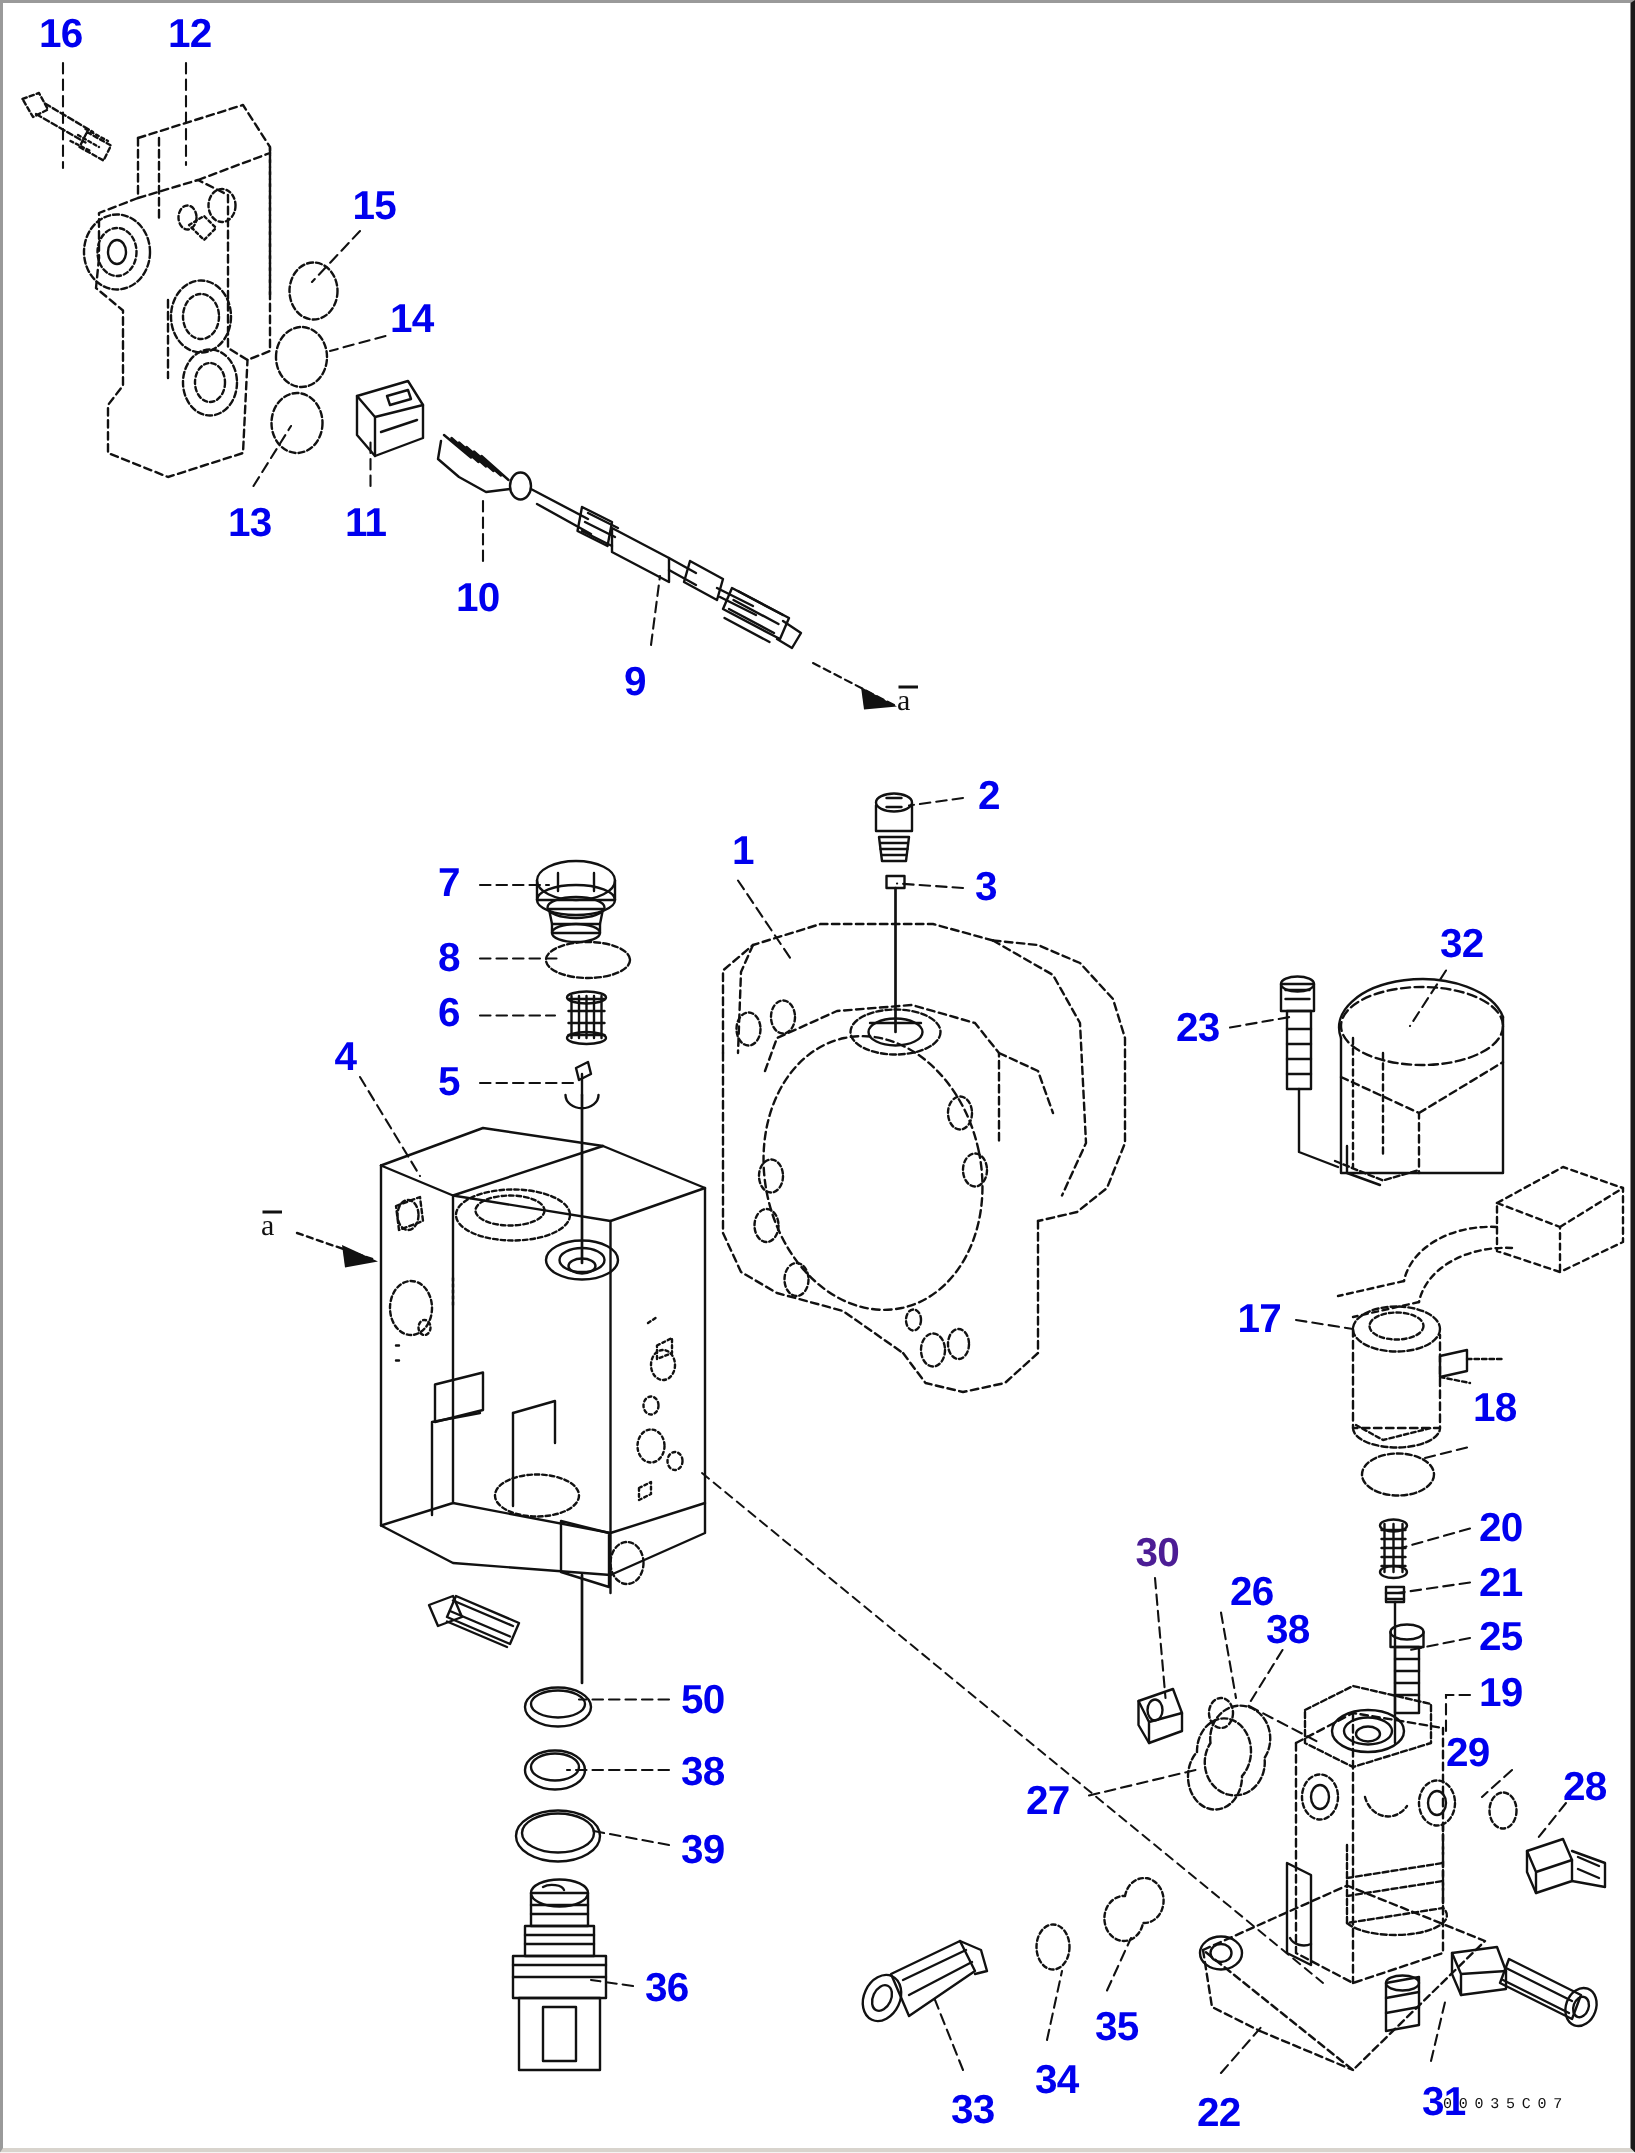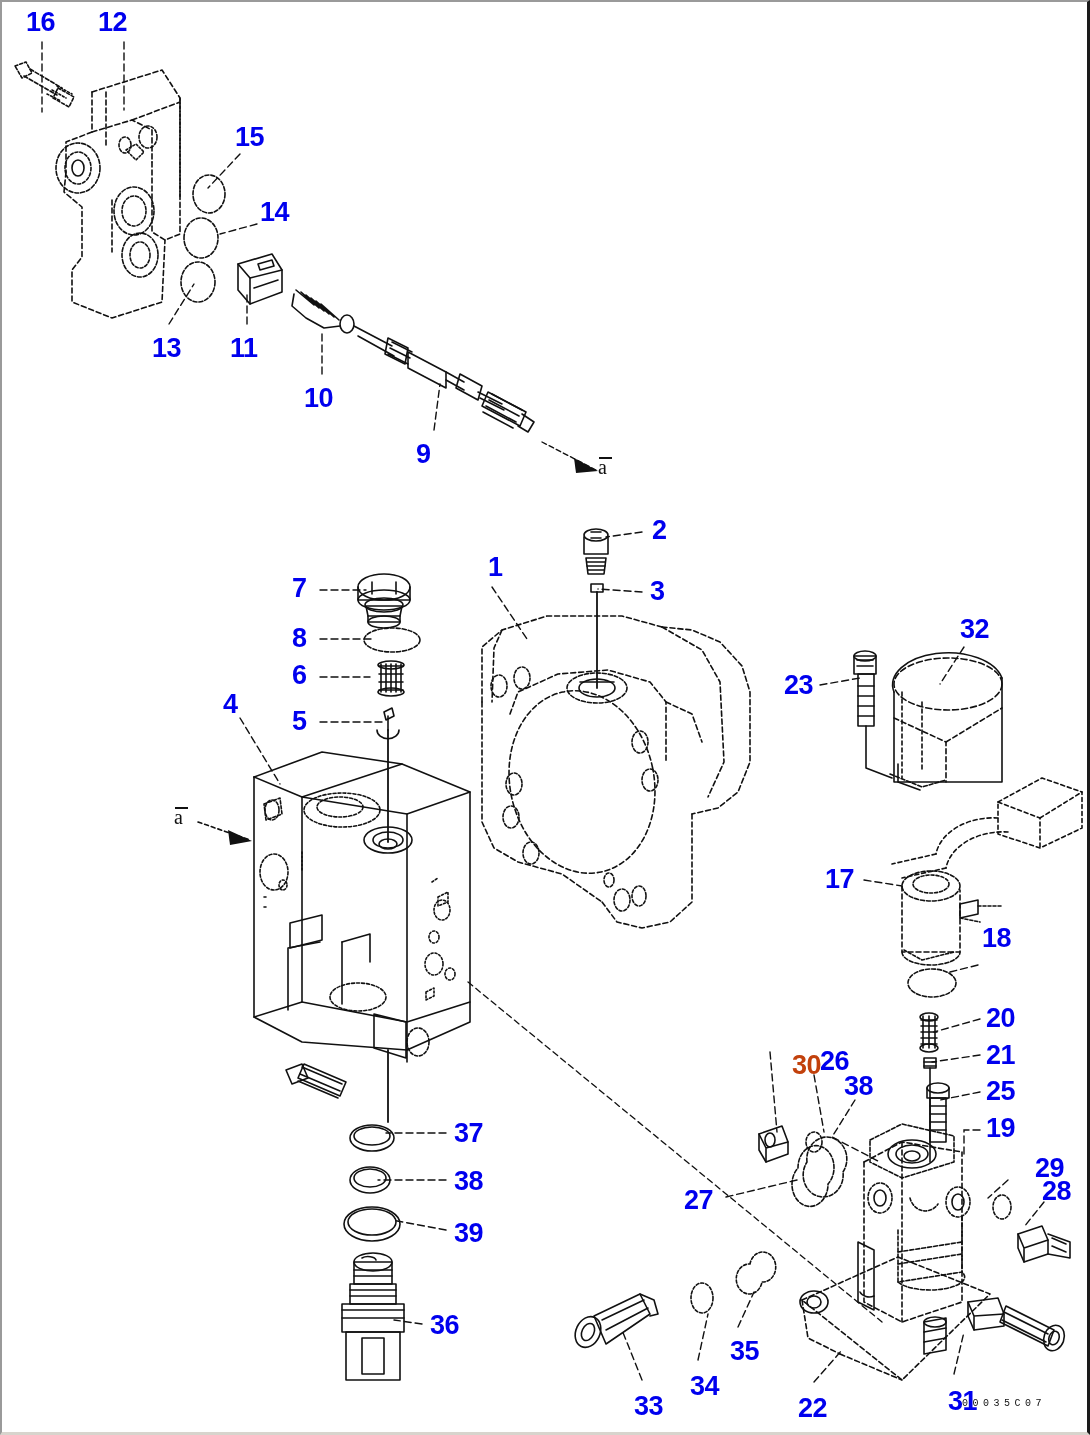--- a/index.html
+++ b/index.html
@@ -455,21 +455,21 @@
         <path d="M640,1378 L620,1328"></path>
         <path d="M696,1358 L706,1312"></path>
         <path d="M736,1325 L752,1290"></path>
         <path d="M812,1380 L840,1348"></path>
         <path d="M952,1372 L962,1330"></path>
       </g>
   </svg>
 
   <div id="callout-layer">
       <div class="callout" style="left: 24px; top: 4px; color: rgb(0, 0, 238);">16</div>
-      <div class="callout" style="left: 96px; top: 4px; color: rgb(0, 0, 238); text-align: center;">12</div>
+      <div class="callout" style="left: 110px; top: 4px; color: rgb(0, 0, 238); text-align: center;">12</div>
       <div class="callout" style="left: 233px; top: 119px; color: rgb(0, 0, 238);">15</div>
       <div class="callout" style="left: 258px; top: 194px; color: rgb(0, 0, 238);">14</div>
       <div class="callout" style="left: 150px; top: 330px; color: rgb(0, 0, 238);">13</div>
       <div class="callout" style="left: 228px; top: 330px; color: rgb(0, 0, 238);">11</div>
       <div class="callout" style="left: 302px; top: 380px; color: rgb(0, 0, 238);">10</div>
       <div class="callout" style="left: 414px; top: 436px; color: rgb(0, 0, 238);">9</div>
       <div class="callout" style="left: 650px; top: 512px; color: rgb(0, 0, 238);">2</div>
       <div class="callout" style="left: 486px; top: 549px; color: rgb(0, 0, 238);">1</div>
       <div class="callout" style="left: 648px; top: 573px; color: rgb(0, 0, 238);">3</div>
       <div class="callout" style="left: 290px; top: 570px; color: rgb(0, 0, 238);">7</div>
@@ -478,27 +478,27 @@
       <div class="callout" style="left: 290px; top: 703px; color: rgb(0, 0, 238);">5</div>
       <div class="callout" style="left: 221px; top: 686px; color: rgb(0, 0, 238);">4</div>
       <div class="callout" style="left: 782px; top: 667px; color: rgb(0, 0, 238);">23</div>
       <div class="callout" style="left: 958px; top: 611px; color: rgb(0, 0, 238);">32</div>
       <div class="callout" style="left: 823px; top: 861px; color: rgb(0, 0, 238);">17</div>
       <div class="callout" style="left: 980px; top: 920px; color: rgb(0, 0, 238);">18</div>
       <div class="callout" style="left: 984px; top: 1000px; color: rgb(0, 0, 238);">20</div>
       <div class="callout" style="left: 984px; top: 1037px; color: rgb(0, 0, 238);">21</div>
       <div class="callout" style="left: 984px; top: 1073px; color: rgb(0, 0, 238);">25</div>
       <div class="callout" style="left: 984px; top: 1110px; color: rgb(0, 0, 238);">19</div>
-      <div class="callout" style="left: 1033px; top: 1150px; color: rgb(0, 0, 238);">29</div>
+      <div class="callout" style="left: 962px; top: 1150px; color: rgb(0, 0, 238);">29</div>
       <div class="callout" style="left: 1040px; top: 1173px; color: rgb(0, 0, 238);">28</div>
-      <div class="callout" style="left: 790px; top: 1017px; color: #c2410c; margin-top: 30px;">30</div>
+      <div class="callout" style="left: 755px; top: 1017px; color: #4c1d95;">30</div>
       <div class="callout" style="left: 800px; top: 1043px; color: rgb(0, 0, 238); margin-left: 18px;">26</div>
       <div class="callout" style="left: 842px; top: 1068px; color: rgb(0, 0, 238);">38</div>
       <div class="callout" style="left: 682px; top: 1182px; color: rgb(0, 0, 238);">27</div>
-      <div class="callout" style="left: 452px; top: 1115px; color: rgb(0, 0, 238);">37</div>
+      <div class="callout" style="left: 452px; top: 1115px; color: rgb(0, 0, 238);">50</div>
       <div class="callout" style="left: 452px; top: 1163px; color: rgb(0, 0, 238);">38</div>
       <div class="callout" style="left: 452px; top: 1215px; color: rgb(0, 0, 238);">39</div>
       <div class="callout" style="left: 428px; top: 1307px; color: rgb(0, 0, 238);">36</div>
       <div class="callout" style="left: 632px; top: 1388px; color: rgb(0, 0, 238);">33</div>
       <div class="callout" style="left: 688px; top: 1368px; color: rgb(0, 0, 238);">34</div>
       <div class="callout" style="left: 728px; top: 1333px; color: rgb(0, 0, 238);">35</div>
       <div class="callout" style="left: 796px; top: 1390px; color: rgb(0, 0, 238);">22</div>
       <div class="callout" style="left: 946px; top: 1383px; color: rgb(0, 0, 238);">31</div>
     </div>
 

